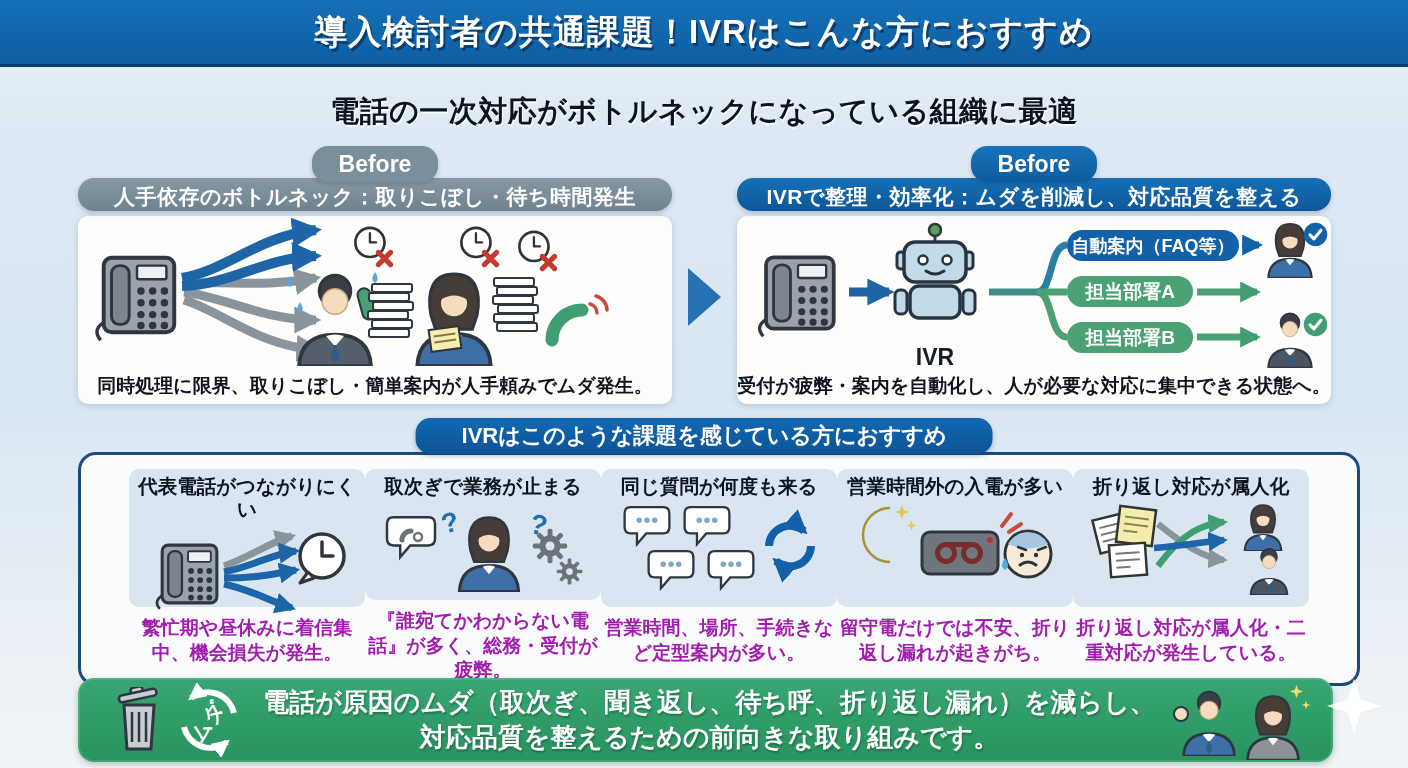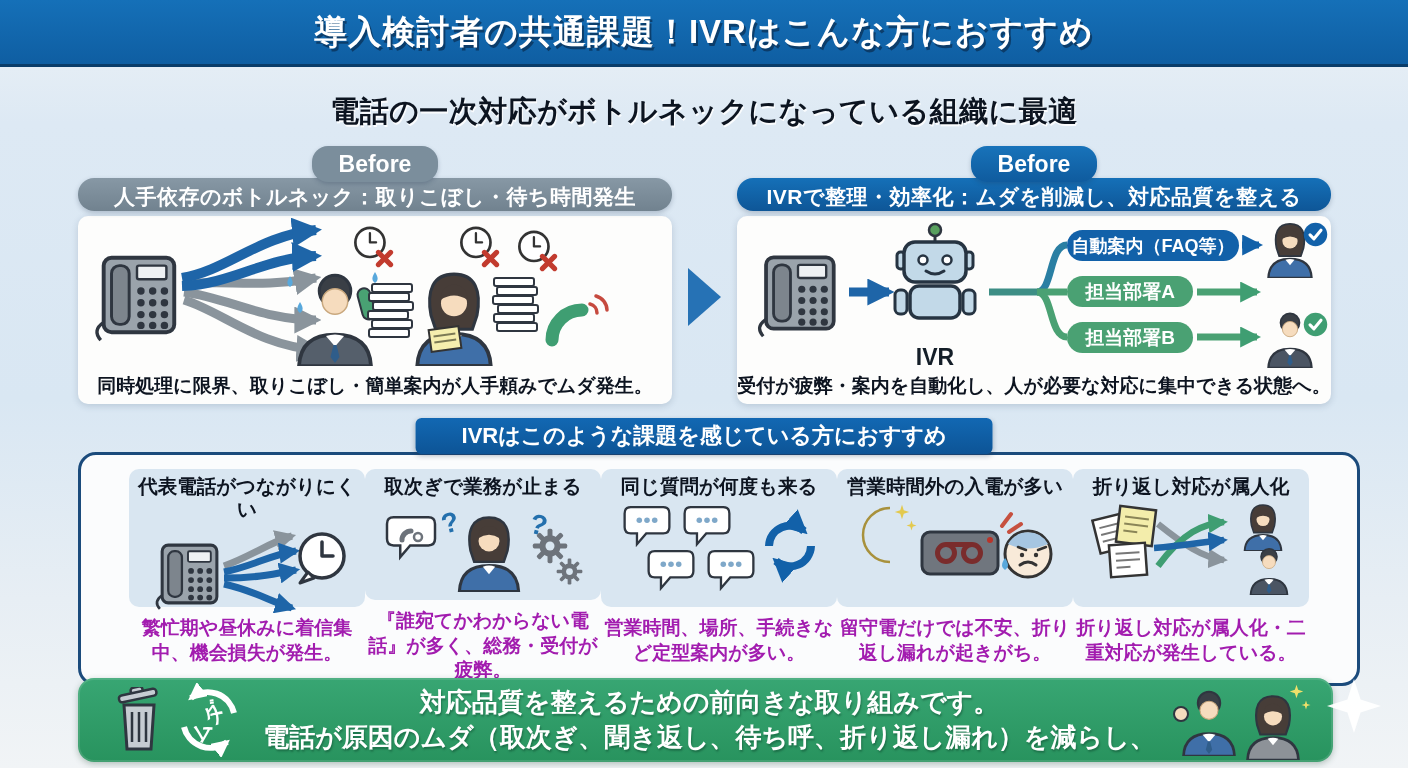--- a/index.html
+++ b/index.html
@@ -53,21 +53,21 @@
     font-size:19px;font-weight:800;color:#0d1420;
   }
   .mid-arrow{
     left:688px;top:268px;width:0;height:0;
     border-top:29px solid transparent;border-bottom:29px solid transparent;
     border-left:33px solid #2672b5;
   }
   
   .challenge-pill{
     left:704px;top:418px;transform:translateX(-50%);height:36px;z-index:3;
-    background:linear-gradient(180deg,#1268b3,#0d5496);border-radius:6px;
+    background:linear-gradient(180deg,#1268b3,#0d5496);border-radius:15px;
     display:flex;align-items:center;justify-content:center;padding:0 46px;
     color:#fff;font-size:22px;font-weight:800;box-shadow:0 2px 5px rgba(20,40,70,.3);
   }
   .challenge-box{
     left:78px;top:452px;width:1248px;height:214px;
     background:#fbfcfd;border:3px solid #1b4b7c;border-radius:18px;
     display:flex;justify-content:center;padding:14px 14px 0 14px;box-sizing:content-box;
   }
   .card{width:236px;display:flex;flex-direction:column;}
   .card-box{
@@ -462,22 +462,22 @@
     <path d="M18,25 v30 M25,25 v30 M32,25 v30" stroke="#2f3640" stroke-width="2.5"></path>
   </svg>
   <div class="muda-wrap">
     <svg width="74" height="74" viewBox="0 0 74 74">
       <path d="M62,30 A27,27 0 0 0 19,15" fill="none" stroke="#fff" stroke-width="6" marker-end="url(#ah-white)"></path>
       <path d="M12,44 A27,27 0 0 0 55,59" fill="none" stroke="#fff" stroke-width="6" marker-end="url(#ah-white)"></path>
       <text x="37" y="45" text-anchor="middle" font-size="21" font-weight="800" fill="#fff" transform="rotate(-55 37 40)">ムダ</text>
     </svg>
   </div>
   <div class="footer-text">
+    <div>電話が原因のムダ（取次ぎ、聞き返し、待ち呼、折り返し漏れ）を減らし、</div>
     <div>対応品質を整えるための前向きな取り組みです。</div>
-    <div>電話が原因のムダ（取次ぎ、聞き返し、待ち呼、折り返し漏れ）を減らし、</div>
   </div>
   <svg width="140" height="80" viewBox="0 0 140 80" style="flex:none;margin-right:4px">
     <circle cx="8" cy="34" r="7" fill="#f6dcbe" stroke="#2f3640" stroke-width="2"></circle>
     <use href="#sym-man" x="4" y="8" width="64" height="68" style="color:#3f6fa8"></use>
     <use href="#sym-woman" x="68" y="12" width="64" height="68" style="color:#8d9298"></use>
     <use href="#sym-star4" x="116" y="4" width="15" height="15" style="color:#efe06a"></use>
     <use href="#sym-star4" x="128" y="20" width="10" height="10" style="color:#efe06a"></use>
   </svg>
 </div>
 <svg class="abs sparkle-right" width="60" height="60" viewBox="-10 -10 20 20">

